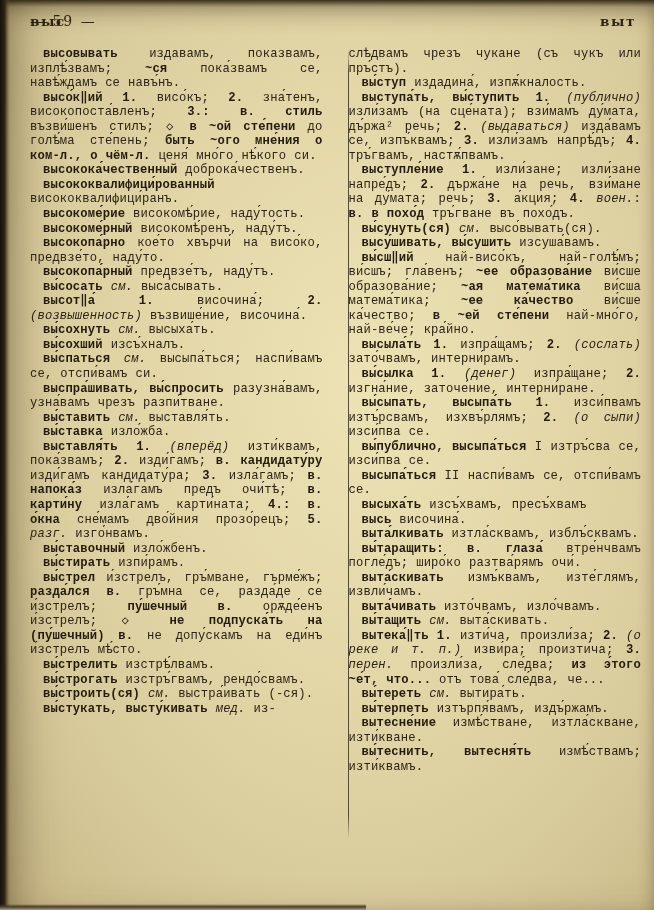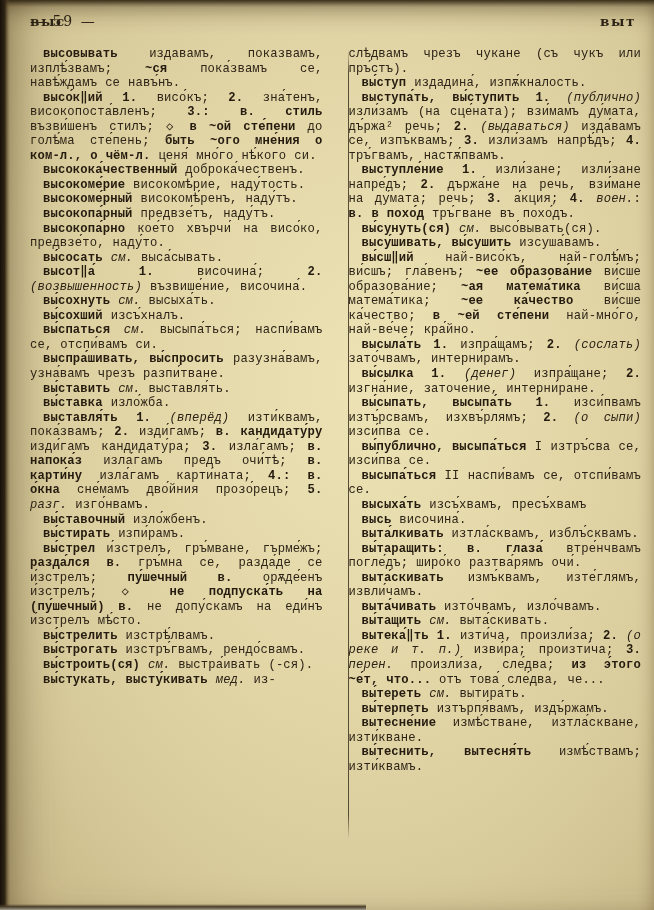--- a/index.html
+++ b/index.html
@@ -61,24 +61,25 @@
     <span class="rh-num">— 59 —</span>
     <span class="rh-side">выс</span>
     <span class="rh-side">выт</span>
   </div>
 
   <div class="columns">
     <div class="col col-left" id="col-left">
         <p class="entry"><span class="seg-b">высо́вывать </span><span class="seg-n">издава́мъ, пока́звамъ, изплѣ́звамъ; </span><span class="seg-b">~ся </span><span class="seg-n">пока́звамъ се, навѣ́ждамъ се навъ́нъ.</span></p>
         <p class="entry"><span class="seg-b">высо́к‖ий 1. </span><span class="seg-n">висо́къ; </span><span class="seg-b">2. </span><span class="seg-n">зна́тенъ, високопоста́вленъ; </span><span class="seg-b">3.: в. стиль </span><span class="seg-n">възви́шенъ стилъ; ◇ </span><span class="seg-b">в ~ой сте́пени </span><span class="seg-n">до голѣ́ма сте́пень; </span><span class="seg-b">быть ~ого мне́ния о ком-л., о чём-л. </span><span class="seg-n">ценя́ мно́го нѣ́кого си.</span></p>
         <p class="entry"><span class="seg-b">высокока́чественный </span><span class="seg-n">доброка́чественъ.</span></p>
+        <p class="entry"><span class="seg-b">высококвалифици́рованный </span><span class="seg-n">висококвалифици́ранъ.</span></p>
         <p class="entry"><span class="seg-b">высокоме́рие </span><span class="seg-n">високомѣ́рие, наду́тость.</span></p>
         <p class="entry"><span class="seg-b">высокоме́рный </span><span class="seg-n">високомѣ́ренъ, наду́тъ.</span></p>
+        <p class="entry"><span class="seg-b">высокопа́рно </span><span class="seg-n">кое́то хвърчи́ на висо́ко, предвзе́то, наду́то.</span></p>
         <p class="entry"><span class="seg-b">высокопа́рный </span><span class="seg-n">предвзе́тъ, наду́тъ.</span></p>
-        <p class="entry"><span class="seg-b">высокопа́рно </span><span class="seg-n">кое́то хвърчи́ на висо́ко, предвзе́то, наду́то.</span></p>
         <p class="entry"><span class="seg-b">вы́сосать </span><span class="seg-i">см. </span><span class="seg-n">выса́сывать.</span></p>
         <p class="entry"><span class="seg-b">высот‖а́ 1. </span><span class="seg-n">височина́; </span><span class="seg-b">2. </span><span class="seg-i">(возвышенность) </span><span class="seg-n">възвише́ние, височина́.</span></p>
         <p class="entry"><span class="seg-b">вы́сохнуть </span><span class="seg-i">см. </span><span class="seg-n">высыха́ть.</span></p>
         <p class="entry"><span class="seg-b">вы́сохший </span><span class="seg-n">изсъ́хналъ.</span></p>
         <p class="entry"><span class="seg-b">вы́спаться </span><span class="seg-i">см. </span><span class="seg-n">высыпа́ться; наспи́вамъ се, отспи́вамъ си.</span></p>
         <p class="entry"><span class="seg-b">выспра́шивать, вы́спросить </span><span class="seg-n">разузна́вамъ, узна́вамъ чрезъ разпи́тване.</span></p>
         <p class="entry"><span class="seg-b">вы́ставить </span><span class="seg-i">см. </span><span class="seg-n">выставля́ть.</span></p>
         <p class="entry"><span class="seg-b">вы́ставка </span><span class="seg-n">изло́жба.</span></p>
         <p class="entry"><span class="seg-b">выставля́ть 1. </span><span class="seg-i">(вперёд) </span><span class="seg-n">изти́квамъ, пока́звамъ; </span><span class="seg-b">2. </span><span class="seg-n">изди́гамъ; </span><span class="seg-b">в. кандидату́ру </span><span class="seg-n">изди́гамъ кандидату́ра; </span><span class="seg-b">3. </span><span class="seg-n">изла́гамъ; </span><span class="seg-b">в. напока́з </span><span class="seg-n">изла́гамъ предъ очи́тѣ; </span><span class="seg-b">в. карти́ну </span><span class="seg-n">изла́гамъ карти́ната; </span><span class="seg-b">4.: в. о́кна </span><span class="seg-n">сне́мамъ дво́йния прозо́рецъ; </span><span class="seg-b">5. </span><span class="seg-i">разг. </span><span class="seg-n">изго́нвамъ.</span></p>
         <p class="entry"><span class="seg-b">вы́ставочный </span><span class="seg-n">изло́жбенъ.</span></p>

